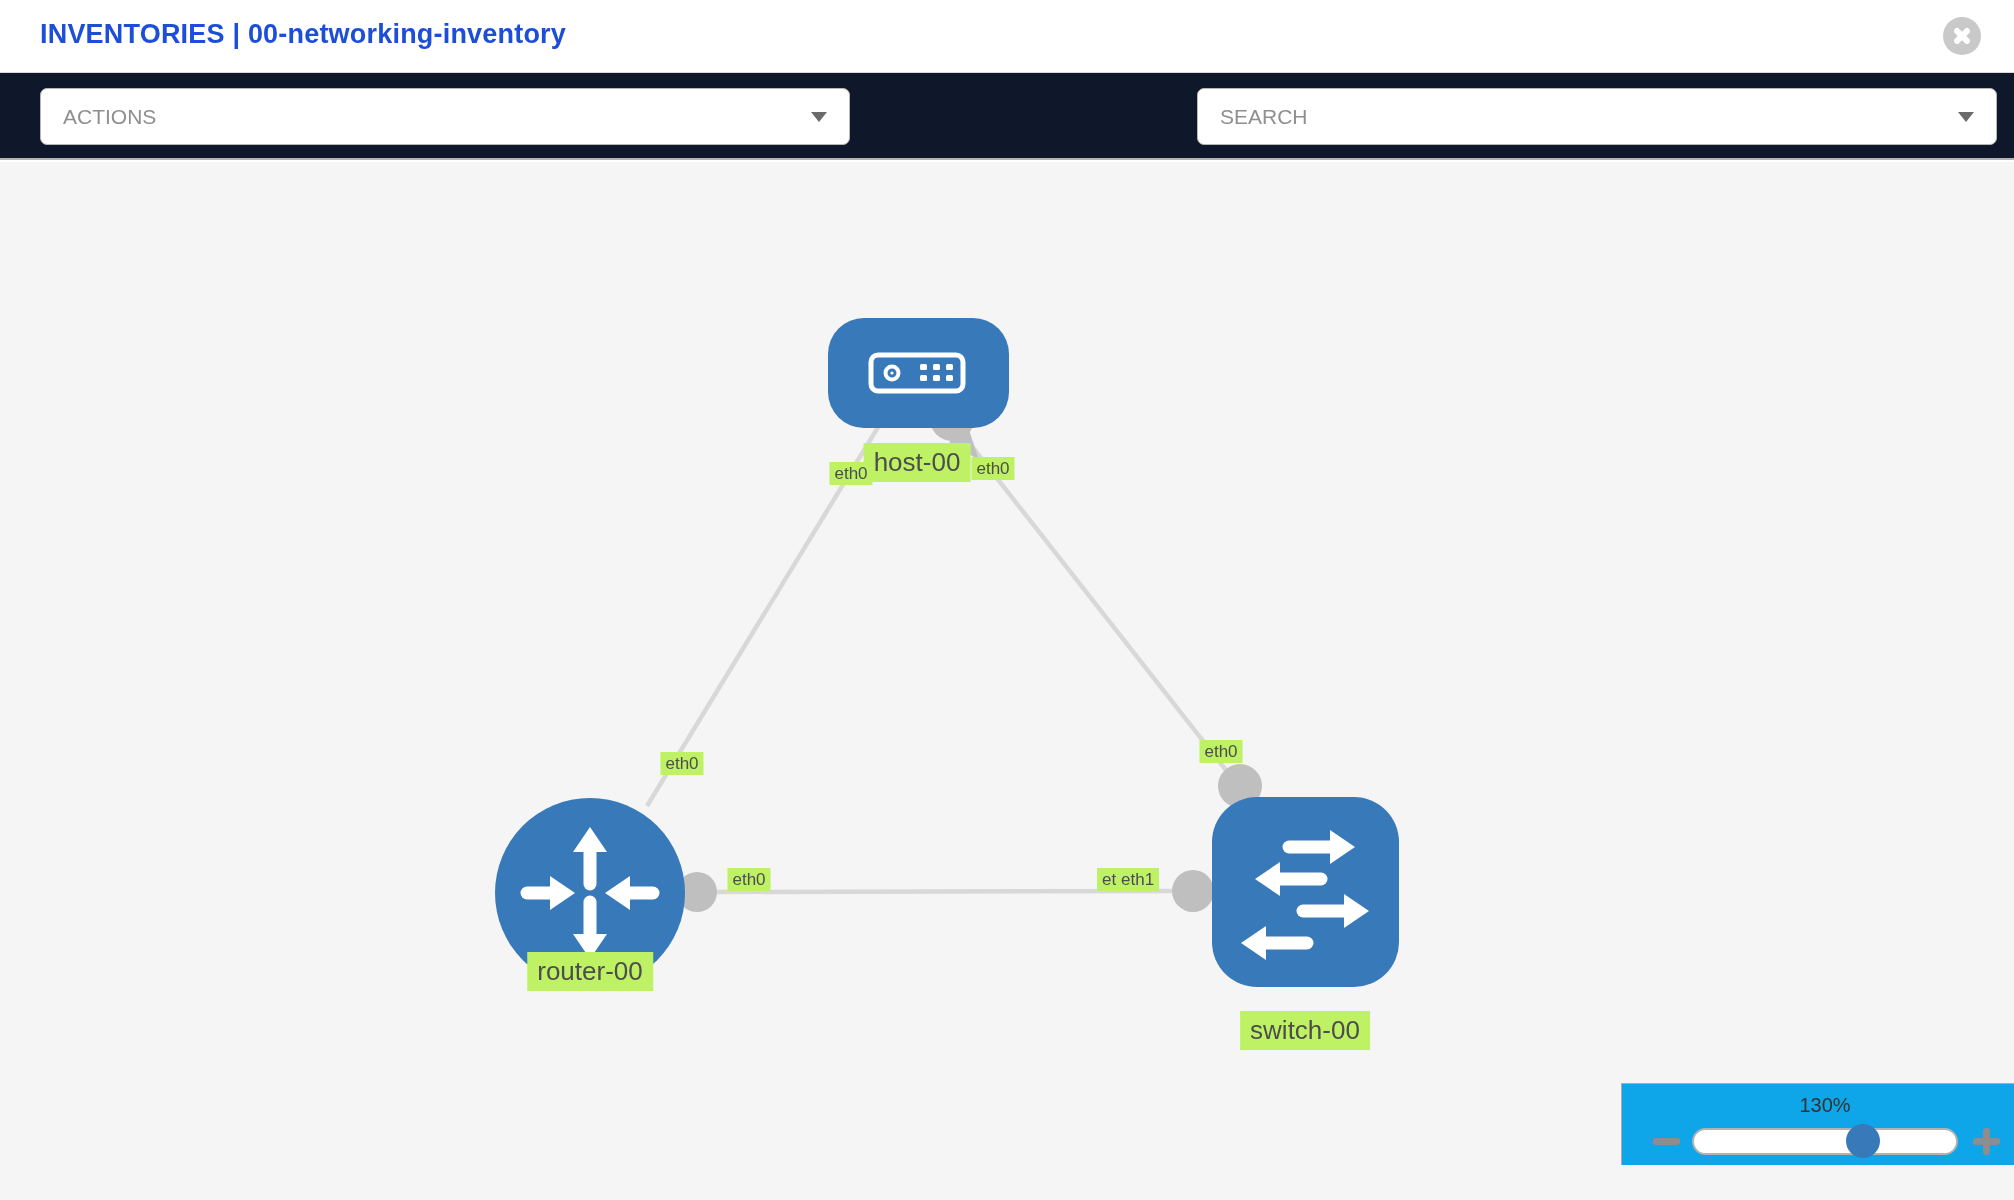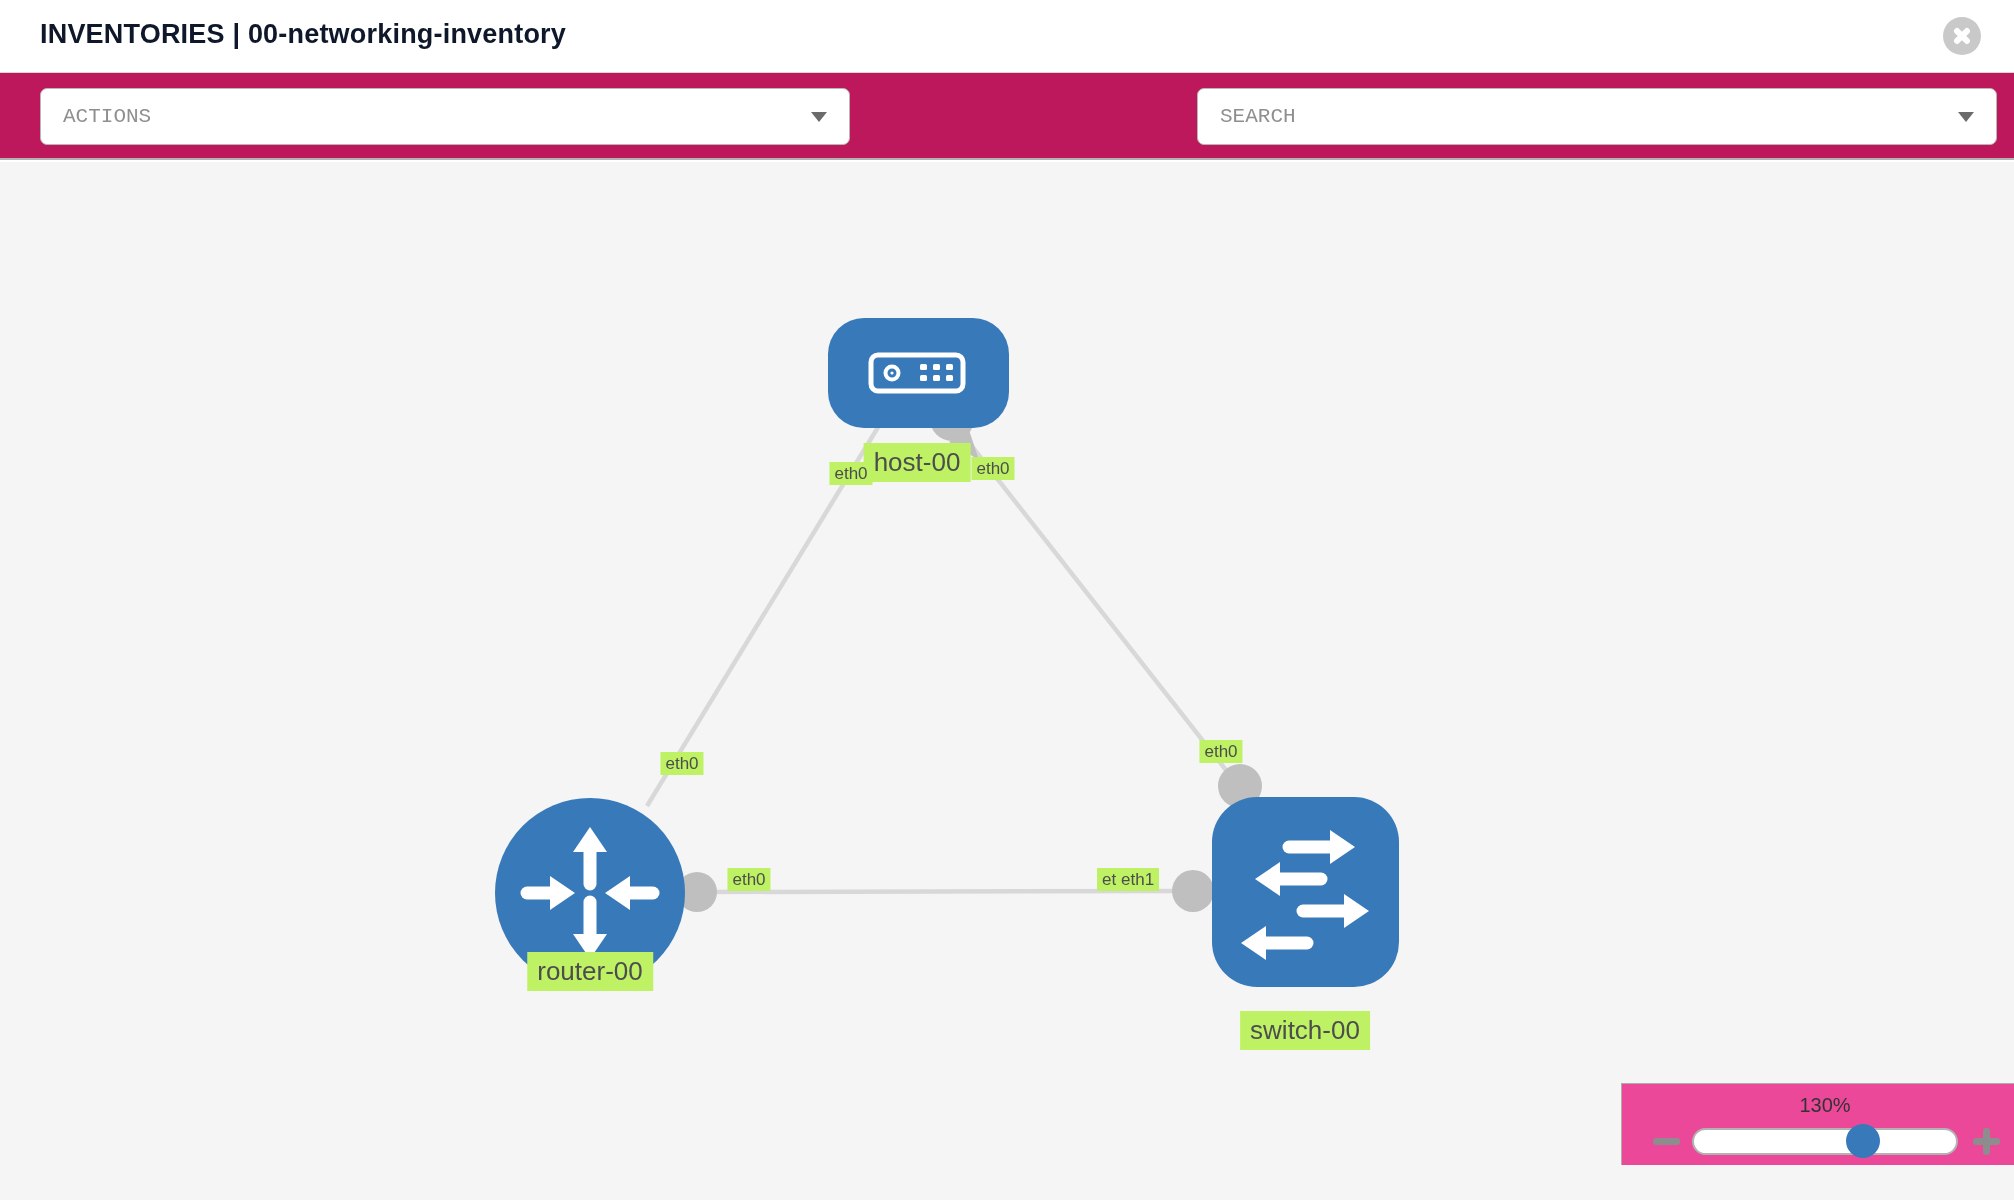--- a/index.html
+++ b/index.html
@@ -3,33 +3,33 @@
 <meta charset="utf-8">
 <style>
   html,body{margin:0;padding:0;width:2014px;height:1200px;overflow:hidden;
     font-family:"Liberation Sans",sans-serif;background:#fff;}
   .app{position:relative;width:2014px;height:1200px;}
 
   
   .header{position:absolute;left:0;top:0;width:2014px;height:72px;background:#fff;
     border-bottom:1px solid #d8d8d8;}
   .page-title{position:absolute;left:40px;top:19px;font-size:27px;font-weight:bold;
-    color:#0f172a;letter-spacing:.2px;}
+    color:#1d4ed8;letter-spacing:.2px;}
   .close-btn{position:absolute;left:1943px;top:17px;width:38px;height:38px;border:none;
     padding:0;background:transparent;cursor:pointer;}
   .x-circle{position:absolute;left:0;top:0;width:38px;height:38px;border-radius:50%;
     background:#c9c9c9;}
   .x-circle::before,.x-circle::after{content:"";position:absolute;left:9px;top:16px;
     width:20px;height:6px;border-radius:3px;background:#fff;}
   .x-circle::before{transform:rotate(45deg);}
   .x-circle::after{transform:rotate(-45deg);}
 
   
-  .toolbar{position:absolute;left:0;top:73px;width:2014px;height:87px;background:#be185d;
-    border-bottom:2px solid #b3b3b3;box-sizing:border-box;font-family:Liberation Mono, monospace;}
+  .toolbar{position:absolute;left:0;top:73px;width:2014px;height:87px;background:#0f172a;
+    border-bottom:2px solid #b3b3b3;box-sizing:border-box;}
   .select{position:absolute;top:15px;height:57px;background:#fff;border:1px solid #b7b7b7;
     border-radius:7px;display:flex;align-items:center;justify-content:space-between;
     padding:0 22px;box-sizing:border-box;font-size:21px;color:#8f8f8f;cursor:pointer;}
   .select-actions{left:40px;width:810px;}
   .select-search{left:1185px;width:800px;margin-left:12px;}
   .caret{width:0;height:0;border-left:8px solid transparent;border-right:8px solid transparent;
     border-top:10px solid #6b6b6b;}
   .tool-icon{position:absolute;top:95px;width:44px;height:44px;overflow:visible;cursor:pointer;}
   .tool-wrench{left:1061px;}
   .tool-key{left:1126px;}
@@ -37,21 +37,21 @@
   
   .canvas{position:absolute;left:0;top:162px;width:2014px;height:1038px;background:#f5f5f5;}
   .net-svg{position:absolute;left:0;top:0;width:2014px;height:1038px;overflow:visible;}
 
   .chip{position:absolute;background:#bef264;color:#4d4d4d;white-space:nowrap;line-height:1.25;}
   .node-label{font-size:26px;padding:3px 10px;transform:translateX(-50%);}
   .if-label{font-size:17px;padding:1px 5px;transform:translateX(-50%);}
   .if-label-raw{font-size:17px;padding:1px 5px;}
 
   
-  .zoom-panel{position:absolute;left:1621px;top:921px;width:393px;height:82px;background:#ec4899;
+  .zoom-panel{position:absolute;left:1621px;top:921px;width:393px;height:82px;background:#0ea5e9;
     border-top:1px solid #adadad;border-left:1px solid #adadad;box-sizing:border-box;}
   .zoom-level{position:absolute;left:203px;top:10px;transform:translateX(-50%);
     font-size:20px;color:#333;}
   .zoom-minus{position:absolute;left:31px;top:54px;width:27px;height:7px;border-radius:3px;
     background:#8d8d8d;cursor:pointer;}
   .zoom-plus{position:absolute;left:351px;top:44px;width:27px;height:27px;cursor:pointer;}
   .zoom-plus::before{content:"";position:absolute;left:0;top:10px;width:27px;height:7px;
     border-radius:3px;background:#8d8d8d;}
   .zoom-plus::after{content:"";position:absolute;left:10px;top:0;width:7px;height:27px;
     border-radius:3px;background:#8d8d8d;}

